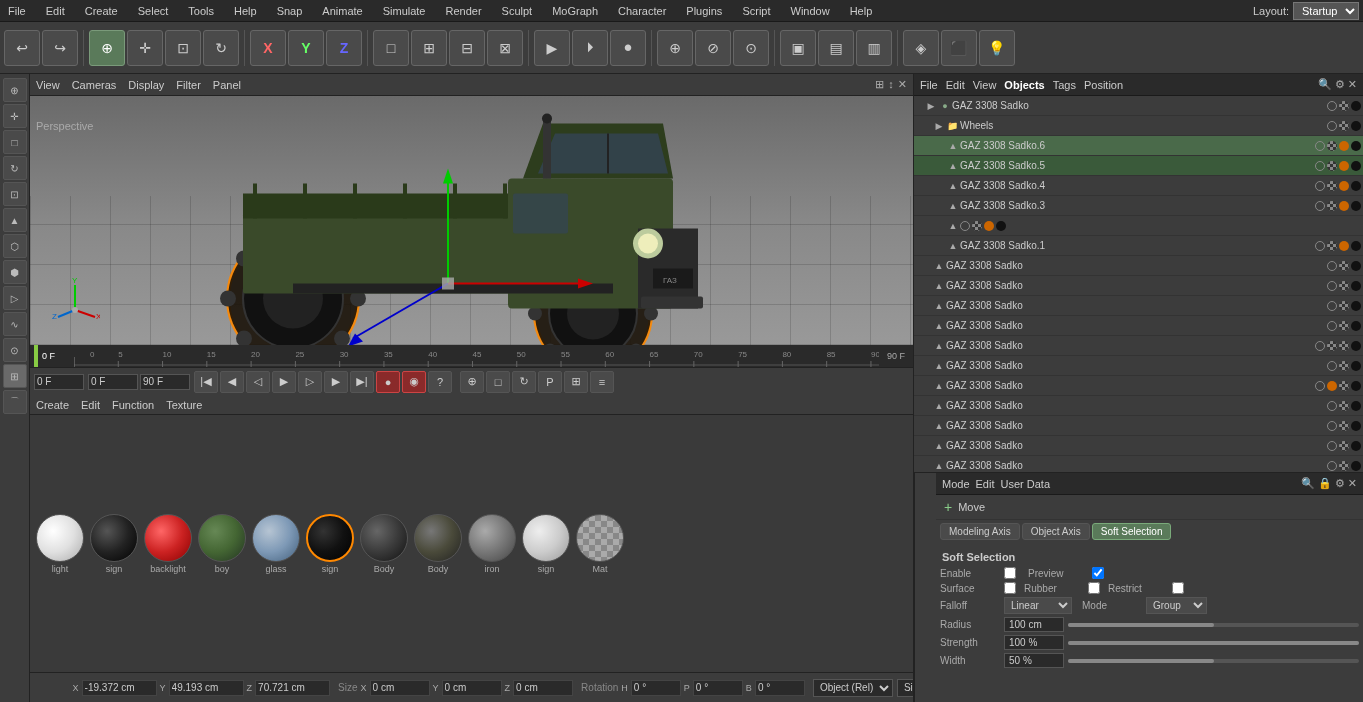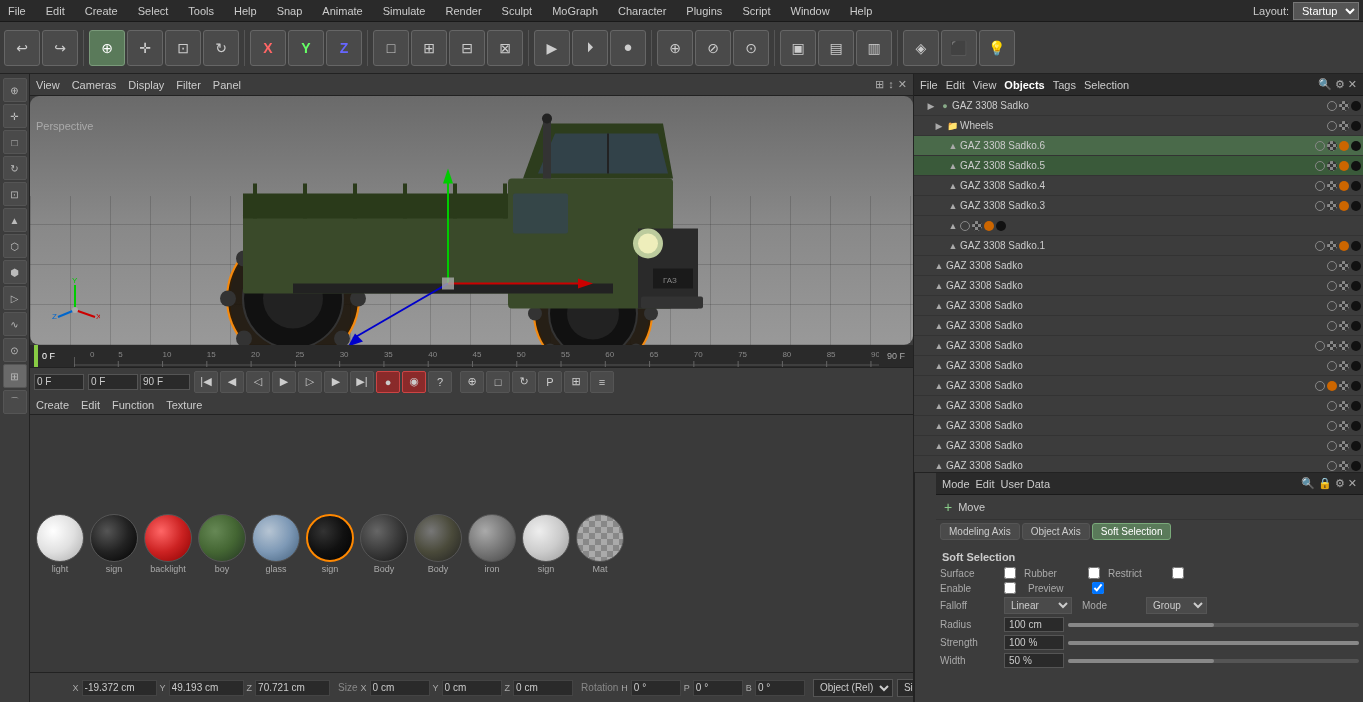--- a/index.html
+++ b/index.html
@@ -17,21 +17,21 @@
     .toolbar-sep { width: 1px; height: 36px; background: #555; margin: 0 3px; }
     .toolbar-btn.active { background: #5a7a5a; border-color: #7a9a7a; }
 
     
     .left-tools { width: 30px; background: #3c3c3c; display: flex; flex-direction: column; align-items: center; padding: 4px 2px; gap: 2px; border-right: 1px solid #222; flex-shrink: 0; }
     .tool-btn { width: 24px; height: 24px; background: #4a4a4a; border: 1px solid #555; border-radius: 2px; display: flex; align-items: center; justify-content: center; cursor: pointer; color: #bbb; font-size: 10px; }
     .tool-btn.active { background: #6a6a6a; }
     .viewport-header { background: #3c3c3c; height: 22px; display: flex; align-items: center; padding: 0 6px; gap: 12px; border-bottom: 1px solid #222; flex-shrink: 0; }
     .viewport-header-item { color: #ccc; font-size: 11px; cursor: pointer; }
     .viewport-header-icons { margin-left: auto; display: flex; gap: 4px; }
-    .viewport-canvas { flex: 1; position: relative; background: linear-gradient(180deg, #6a6a6a 0%, #888 50%, #999 100%); overflow: hidden; border-radius: 9px; }
+    .viewport-canvas { flex: 1; position: relative; background: linear-gradient(180deg, #6a6a6a 0%, #888 50%, #999 100%); overflow: hidden; }
     .viewport-canvas .grid-floor { position: absolute; bottom: 0; left: 0; right: 0; height: 60%; background: 
       repeating-linear-gradient(90deg, rgba(0,0,0,0.15) 0px, rgba(0,0,0,0.15) 1px, transparent 1px, transparent 40px),
       repeating-linear-gradient(0deg, rgba(0,0,0,0.15) 0px, rgba(0,0,0,0.15) 1px, transparent 1px, transparent 40px); }
     .truck-placeholder { position: absolute; top: 50%; left: 50%; transform: translate(-55%, -55%); width: 580px; height: 350px; }
     .truck-svg { width: 100%; height: 100%; }
     .axis-widget { position: absolute; bottom: 20px; left: 20px; width: 50px; height: 50px; }
     .perspective-label { position: absolute; top: 24px; left: 6px; color: #aaa; font-size: 11px; }
     .scene-panel-header { background: #2a2a2a; height: 22px; display: flex; align-items: center; padding: 0 6px; gap: 8px; border-bottom: 1px solid #1a1a1a; flex-shrink: 0; }
     .scene-panel-header-item { color: #ccc; font-size: 11px; cursor: pointer; }
     .scene-panel-header-item.active { color: #fff; font-weight: bold; }
@@ -482,21 +482,21 @@
   </div>
 
   <div class="right-column">
 
     <div class="scene-panel-header">
       <span class="scene-panel-header-item">File</span>
       <span class="scene-panel-header-item">Edit</span>
       <span class="scene-panel-header-item">View</span>
       <span class="scene-panel-header-item active">Objects</span>
       <span class="scene-panel-header-item">Tags</span>
-      <span class="scene-panel-header-item">Selection</span>
+      <span class="scene-panel-header-item">Position</span>
       <div style="margin-left:auto;display:flex;gap:3px;">
         <span style="color:#aaa;cursor:pointer;font-size:11px;">🔍</span>
         <span style="color:#aaa;cursor:pointer;font-size:11px;">⚙</span>
         <span style="color:#aaa;cursor:pointer;font-size:11px;">✕</span>
       </div>
     </div>
 
     <div class="scene-object-list" style="flex:1;overflow-y:auto;">
 
       <div class="object-row">
@@ -734,33 +734,33 @@
         <div class="attr-tabs">
           <div class="attr-tab">Modeling Axis</div>
           <div class="attr-tab">Object Axis</div>
           <div class="attr-tab active">Soft Selection</div>
         </div>
 
         <div class="attr-content">
           <div class="soft-sel-title">Soft Selection</div>
 
           <div class="attr-row">
+            <span class="attr-label">Enable</span>
+            <input type="checkbox" class="attr-checkbox" style="">
+            <span class="attr-label" style="margin-left:8px;">Preview</span>
+            <input type="checkbox" class="attr-checkbox" checked="" style="">
+          </div>
+
+          <div class="attr-row">
             <span class="attr-label">Surface</span>
             <input type="checkbox" class="attr-checkbox" style="">
             <span class="attr-label" style="margin-left:4px;">Rubber</span>
             <input type="checkbox" class="attr-checkbox" style="">
             <span class="attr-label" style="margin-left:4px;">Restrict</span>
             <input type="checkbox" class="attr-checkbox" style="">
-          </div>
-
-          <div class="attr-row">
-            <span class="attr-label">Enable</span>
-            <input type="checkbox" class="attr-checkbox" style="">
-            <span class="attr-label" style="margin-left:8px;">Preview</span>
-            <input type="checkbox" class="attr-checkbox" checked="" style="">
           </div>
 
           <div class="attr-row">
             <span class="attr-label">Falloff</span>
             <select class="attr-mode-dropdown">
               <option>Linear</option>
               <option>Ease In</option>
               <option>Ease Out</option>
             </select>
             <span class="attr-label" style="margin-left:6px;">Mode</span>

